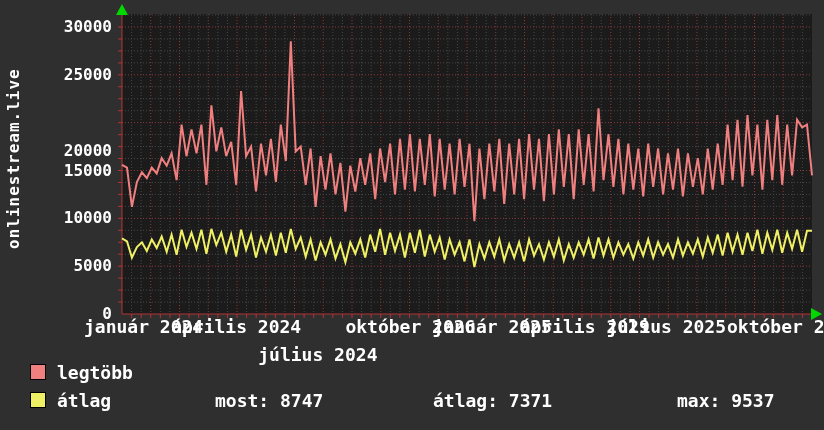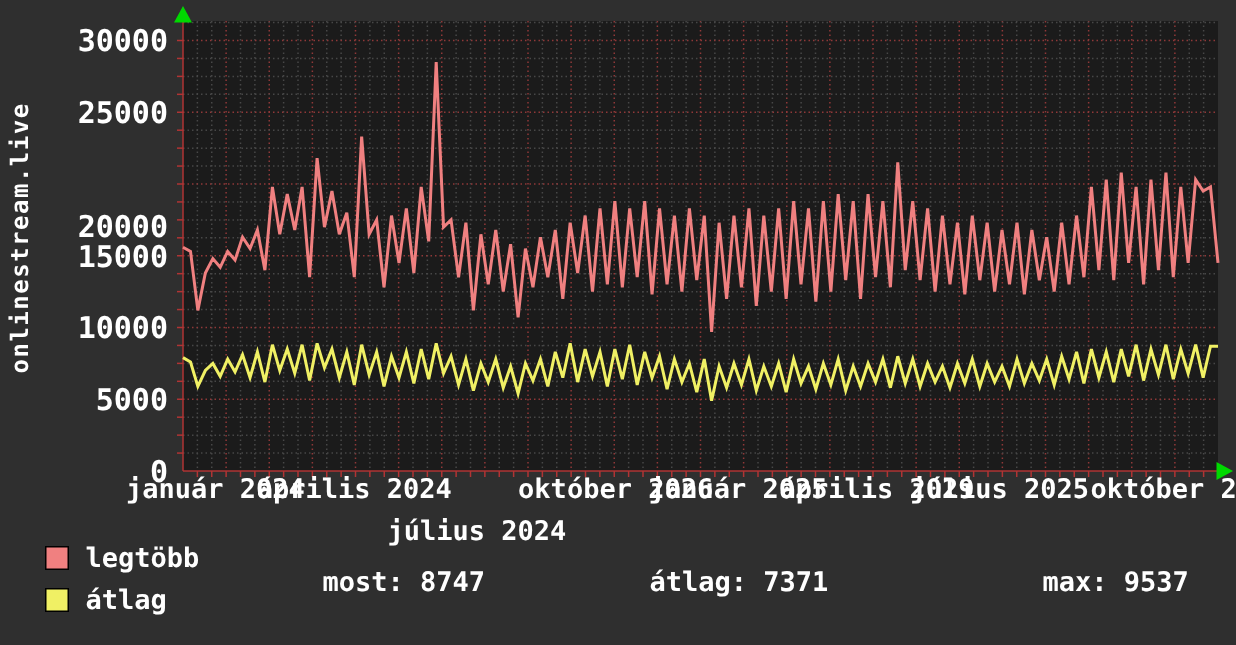--- a/index.html
+++ b/index.html
@@ -9,33 +9,33 @@
   }
   svg{position:absolute;left:0;top:0;}
   .vtitle{
     position:absolute;left:0;top:18px;width:26px;height:282px;
     display:flex;align-items:center;justify-content:center;
     writing-mode:vertical-rl;transform:rotate(180deg);
     font-size:16px;letter-spacing:1px;white-space:pre;
   }
   .ylab{
     position:absolute;width:92px;height:20px;line-height:20px;
-    text-align:right;font-size:20px;white-space:pre;
+    text-align:right;font-size:16px;white-space:pre;
   }
   .xlab{
     position:absolute;top:317px;height:20px;line-height:20px;
     font-size:18px;white-space:pre;
   }
   .lrow{position:absolute;left:30px;height:20px;}
   .swatch{
     position:absolute;left:0;top:1px;width:14px;height:14px;
     border:1px solid #000;box-sizing:content-box;
   }
   .llabel{position:absolute;left:27px;top:-1px;font-size:18px;white-space:pre;}
-  .stat{position:absolute;top:378px;font-size:18px;white-space:pre;}
+  .stat{position:absolute;top:390px;font-size:18px;white-space:pre;}
 </style>
 </head>
 <body>
 
 <div class="canvas">
   <svg id="chart-svg" width="824" height="355">
       <rect x="122" y="14" width="690" height="300" fill="#1b1b1b"></rect>
       <line x1="131.58333333333334" y1="14" x2="131.58333333333334" y2="314" stroke="#474747" stroke-width="1" stroke-dasharray="1,2"></line>
       <line x1="141.16666666666666" y1="14" x2="141.16666666666666" y2="314" stroke="#474747" stroke-width="1" stroke-dasharray="1,2"></line>
       <line x1="160.33333333333334" y1="14" x2="160.33333333333334" y2="314" stroke="#474747" stroke-width="1" stroke-dasharray="1,2"></line>
@@ -262,15 +262,15 @@
     <div class="lrow" style="top:363px;">
       <span class="swatch" style="background: rgb(240, 128, 128);"></span>
       <span class="llabel">legtöbb</span>
     </div>
     <div class="lrow" style="top:391px;">
       <span class="swatch" style="background: rgb(240, 240, 100);"></span>
       <span class="llabel">átlag</span>
     </div>
     <span class="stat" style="left:215px;">most: 8747</span>
     <span class="stat" style="left:433px;">átlag: 7371</span>
-    <span class="stat" style="left:677px;margin-left:18px;">max: 9537</span>
+    <span class="stat" style="left:677px;">max: 9537</span>
   </div>
 </div>
 
 </body></html>

